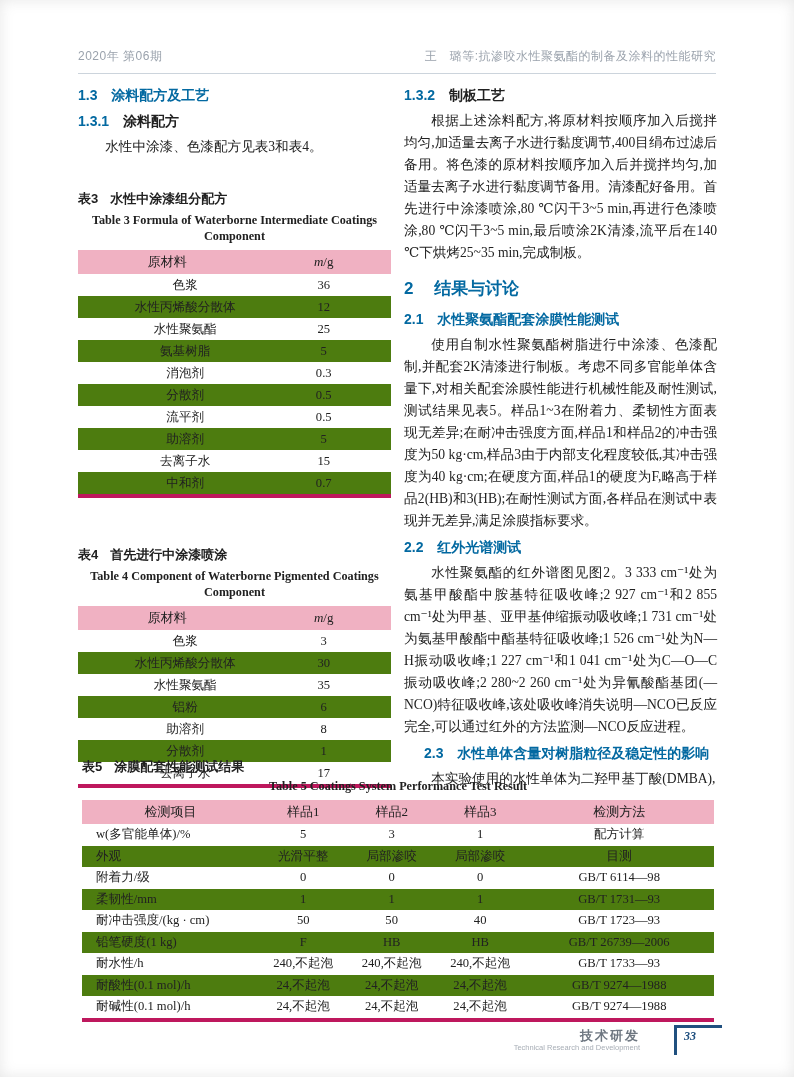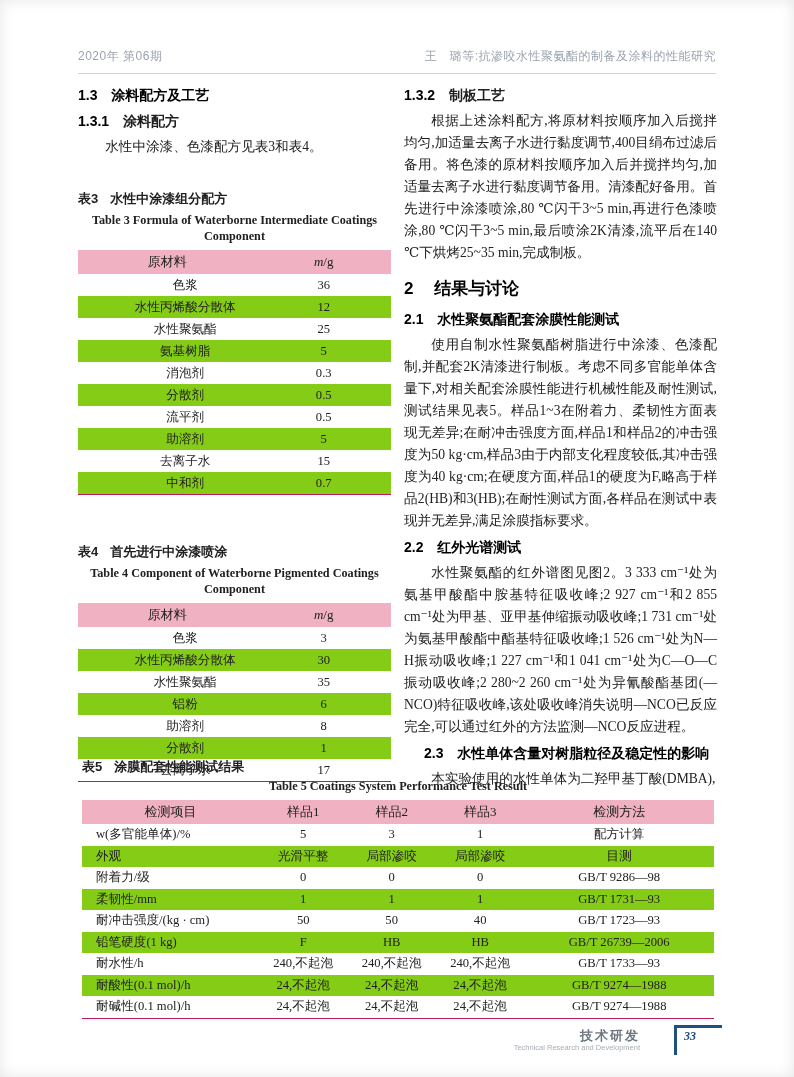--- a/index.html
+++ b/index.html
@@ -14,39 +14,39 @@
     border-bottom:1px solid #ccd4dc;
     display:flex;justify-content:space-between;align-items:center;
     font-size:12px;color:#9aa2ac;letter-spacing:.5px;padding-bottom:5px;
     font-family:"Liberation Sans","DejaVu Sans",sans-serif;
   }
   
   .col{position:absolute;top:82px;width:313px;font-size:13.6px;line-height:22px;}
   .col-left{left:78px;}
   .col-right{left:404px;}
   p.body{margin:0;text-align:justify;text-justify:inter-ideograph;text-indent:2em;}
-  .pink{color:#000000;}
+  .pink{color:#0369a1;}
   h2.h1{font-family:"Liberation Sans","DejaVu Sans",sans-serif;font-size:17px;
     margin:14px 0 8px 0;font-weight:bold;}
   h2.h1 .num{margin-right:16px;}
   h3.h2{font-family:"Liberation Sans","DejaVu Sans",sans-serif;font-size:14px;
     margin:2px 0 4px 0;font-weight:bold;}
   h3.h2 .num{margin-right:10px;}
   
   .tbl-block{margin-top:30px;}
   .tbl-title-cn{font-family:"Liberation Sans","DejaVu Sans",sans-serif;font-weight:bold;
     font-size:13px;text-align:left;margin-bottom:2px;}
   .tbl-title-cn .lbl{margin-right:12px;}
   .tbl-title-en{font-weight:bold;font-size:12.2px;text-align:center;line-height:16px;margin-bottom:6px;}
   table{border-collapse:collapse;width:100%;font-size:12.6px;}
   table.small{margin-top:2px;}
   th{background:#f0b1c2;font-weight:normal;font-size:13px;height:22px;}
   td{height:20px;padding:0;}
-  tr.stripe td{background:#84cc16;}
-  table tbody tr:last-child td{border-bottom:1px solid #be185d;}
+  tr.stripe td{background:#4d7c0f;}
+  table tbody tr:last-child td{border-bottom:4px solid #be185d;}
   .small td:first-child{text-align:center;padding-left:36px;width:57%;}
   .small td:last-child{text-align:center;}
   .small th:first-child{width:57%;}
   .ital{font-style:italic;}
   
   .t5-block{position:absolute;left:82px;top:758px;width:632px;}
   .t5 td{height:21.5px;}
   .t5 td:first-child{text-align:left;padding-left:14px;width:28%;}
   .t5 th:first-child{width:28%;}
   .t5 th:nth-child(2),.t5 td:nth-child(2){width:14%;text-align:center;}
@@ -254,21 +254,21 @@
             <td>光滑平整</td>
             <td>局部渗咬</td>
             <td>局部渗咬</td>
             <td>目测</td>
           </tr>
           <tr>
             <td>附着力/级</td>
             <td>0</td>
             <td>0</td>
             <td>0</td>
-            <td>GB/T 9286—98</td>
+            <td>GB/T 6114—98</td>
           </tr>
           <tr class="stripe">
             <td>柔韧性/mm</td>
             <td>1</td>
             <td>1</td>
             <td>1</td>
             <td>GB/T 1731—93</td>
           </tr>
           <tr>
             <td>耐冲击强度/(kg · cm)</td>

